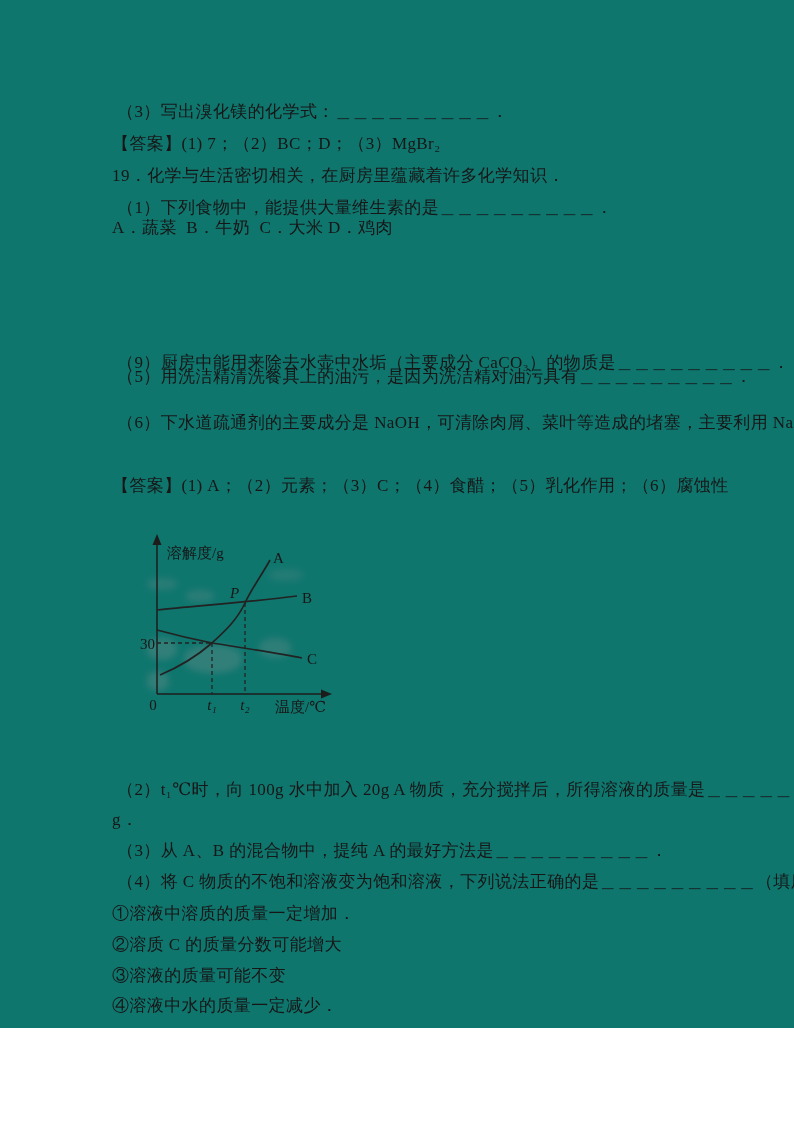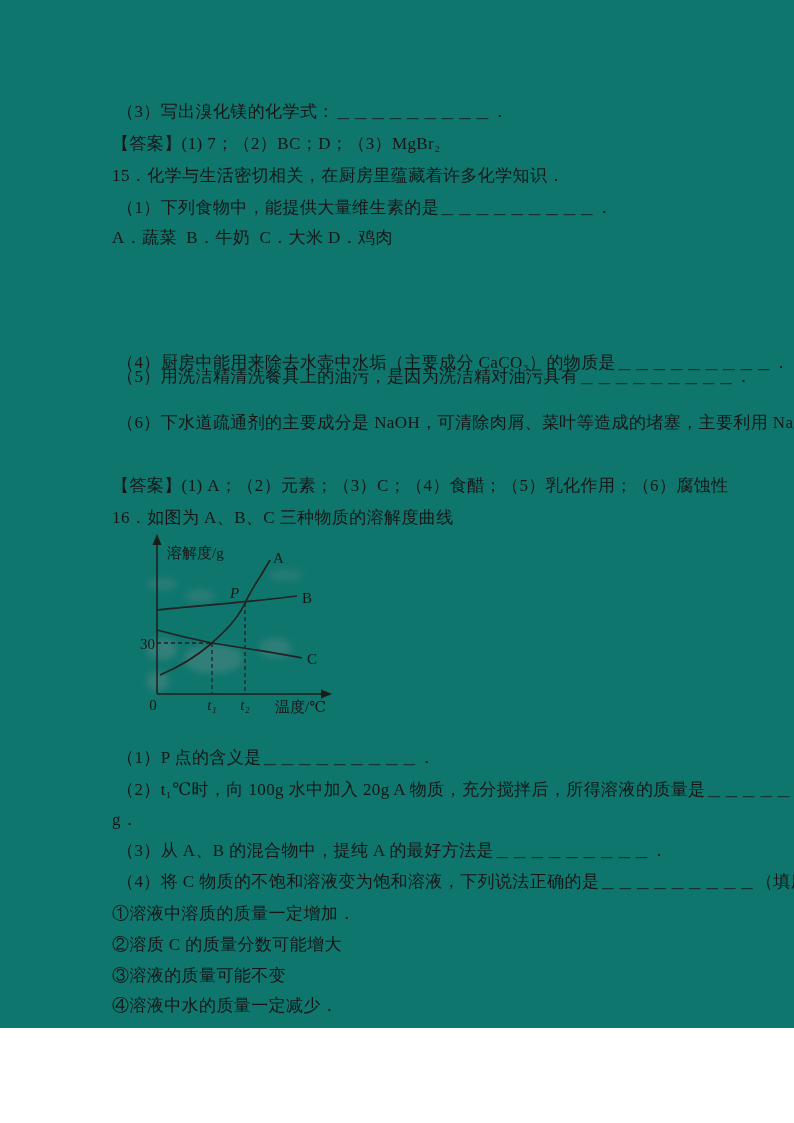--- a/index.html
+++ b/index.html
@@ -40,28 +40,27 @@
   .glabel.it{font-style:italic;}
   .arrow{fill:#1c1c1c;}
 </style>
 </head>
 <body>
 
 <div class="page">
 
   <div class="line p" style="top:101px">（3）写出溴化镁的化学式：＿＿＿＿＿＿＿＿＿．</div>
   <div class="line" style="top:133px">【答案】(1) 7；（2）BC；D；（3）MgBr₂</div>
-  <div class="line" style="top:165px">15．化学与生活密切相关，在厨房里蕴藏着许多化学知识．</div>
+  <div class="line" style="top:165px">19．化学与生活密切相关，在厨房里蕴藏着许多化学知识．</div>
   <div class="line p" style="top:197px">（1）下列食物中，能提供大量维生素的是＿＿＿＿＿＿＿＿＿．</div>
-  <div class="line" style="top:227px">A．蔬菜  B．牛奶  C．大米 D．鸡肉</div>
-  <div class="line p" style="top:352px">（4）厨房中能用来除去水壶中水垢（主要成分 CaCO₃）的物质是＿＿＿＿＿＿＿＿＿．</div>
+  <div class="line" style="top:217px">A．蔬菜  B．牛奶  C．大米 D．鸡肉</div>
+  <div class="line p" style="top:352px">（9）厨房中能用来除去水壶中水垢（主要成分 CaCO₃）的物质是＿＿＿＿＿＿＿＿＿．</div>
   <div class="line p" style="top:366px">（5）用洗洁精清洗餐具上的油污，是因为洗洁精对油污具有＿＿＿＿＿＿＿＿＿．</div>
   <div class="line p" style="top:412px">（6）下水道疏通剂的主要成分是 NaOH，可清除肉屑、菜叶等造成的堵塞，主要利用 NaOH</div>
   <div class="line" style="top:475px">【答案】(1) A；（2）元素；（3）C；（4）食醋；（5）乳化作用；（6）腐蚀性</div>
-  <div class="line" style="top:507px">16．如图为 A、B、C 三种物质的溶解度曲线</div>
 
   <div class="figure">
     <div class="smudge" style="left:8px;top:45px;width:30px;height:12px;opacity:.18"></div>
     <div class="smudge" style="left:47px;top:57px;width:28px;height:12px;opacity:.20"></div>
     <div class="smudge" style="left:8px;top:105px;width:30px;height:22px;opacity:.25"></div>
     <div class="smudge" style="left:45px;top:112px;width:58px;height:28px;opacity:.25"></div>
     <div class="smudge" style="left:120px;top:105px;width:32px;height:20px;opacity:.22"></div>
     <div class="smudge" style="left:8px;top:138px;width:22px;height:20px;opacity:.25"></div>
     <div class="smudge" style="left:130px;top:36px;width:34px;height:12px;opacity:.15"></div>
 
@@ -86,21 +85,20 @@
       <text class="glabel" text-anchor="middle" x="14" y="177">0</text>
       <text class="glabel it" text-anchor="middle" x="73" y="177">t₁</text>
       <text class="glabel it" text-anchor="middle" x="106" y="177">t₂</text>
       <text class="glabel it" x="91" y="65">P</text>
       <text class="glabel" x="134" y="30">A</text>
       <text class="glabel" x="163" y="70">B</text>
       <text class="glabel" x="168" y="131">C</text>
     </svg>
   </div>
 
-  <div class="line p" style="top:747px">（1）P 点的含义是＿＿＿＿＿＿＿＿＿．</div>
   <div class="line p" style="top:779px">（2）t₁℃时，向 100g 水中加入 20g A 物质，充分搅拌后，所得溶液的质量是＿＿＿＿＿＿＿＿</div>
   <div class="line" style="top:809px">g．</div>
   <div class="line p" style="top:840px">（3）从 A、B 的混合物中，提纯 A 的最好方法是＿＿＿＿＿＿＿＿＿．</div>
   <div class="line p" style="top:871px">（4）将 C 物质的不饱和溶液变为饱和溶液，下列说法正确的是＿＿＿＿＿＿＿＿＿（填序号）</div>
   <div class="line" style="top:903px">①溶液中溶质的质量一定增加．</div>
   <div class="line" style="top:934px">②溶质 C 的质量分数可能增大</div>
   <div class="line" style="top:965px">③溶液的质量可能不变</div>
   <div class="line" style="top:995px">④溶液中水的质量一定减少．</div>
 
 </div>

